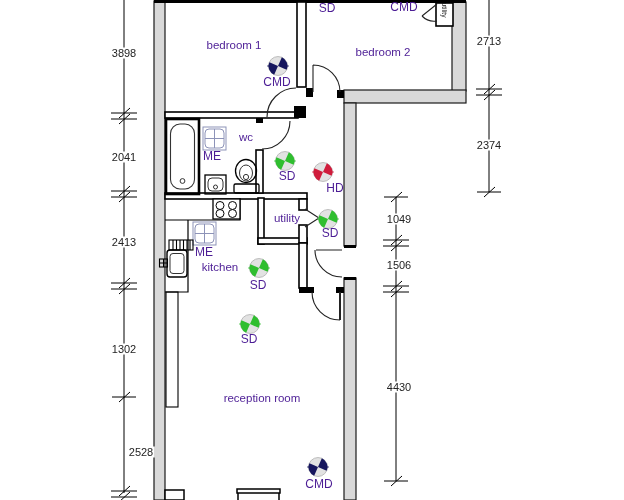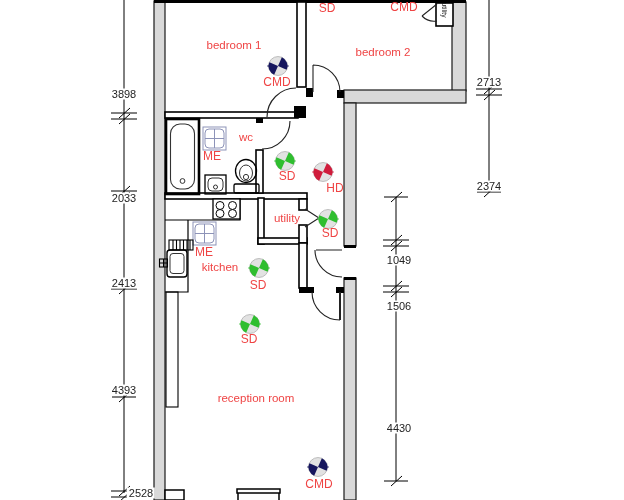--- a/index.html
+++ b/index.html
@@ -1,21 +1,21 @@
 <!DOCTYPE html>
 <html><head>
 <meta charset="utf-8">
 <style>
   html,body{margin:0;padding:0;background:#fff;}
   #plan{position:relative;width:624px;height:500px;background:#fff;overflow:hidden;
         font-family:"Liberation Sans",sans-serif;}
   #plan svg.base{position:absolute;left:0;top:0;}
-  .lbl{position:absolute;transform:translate(-50%,-50%);font-size:11.5px;color:#ef4444;
+  .lbl{position:absolute;transform:translate(-50%,-50%);font-size:11.5px;color:#4c1d95;
        white-space:nowrap;line-height:1;}
-  .dim{font-size:11px;background:#fff;padding:0 2px;color:#232323;margin-top:41px;}
+  .dim{font-size:11px;background:#fff;padding:0 2px;color:#232323;}
   .sym{font-size:12px;}
   .vert{transform:translate(-50%,-50%) rotate(90deg);font-size:6.5px;color:#111;}
   .det{position:absolute;}
 </style>
 </head>
 <body>
 
 <div id="plan">
 
   <svg class="base" width="624" height="500" viewBox="0 0 624 500">
@@ -176,40 +176,40 @@
     </svg>
   <svg class="det" width="22" height="22" viewBox="-12 -12 24 24" style="left:307px;top:456px" color="#16165e">
       <use href="#det-symbol" width="24" height="24" x="-12" y="-12"></use>
     </svg>
 
   <div class="lbl" style="left:234px;top:46px">bedroom 1</div>
   <div class="lbl" style="left:383px;top:53px">bedroom 2</div>
   <div class="lbl" style="left:246px;top:138px">wc</div>
   <div class="lbl" style="left:287px;top:219px">utility</div>
   <div class="lbl" style="left:220px;top:268px">kitchen</div>
-  <div class="lbl" style="left:256px;top:399px">reception room</div>
+  <div class="lbl" style="left:262px;top:399px">reception room</div>
   <div class="lbl vert" style="left:444px;top:10px">utility</div>
 
   <div class="lbl sym" style="left:212px;top:156px">ME</div>
   <div class="lbl sym" style="left:204px;top:252px">ME</div>
 
   <div class="lbl sym" style="left:327px;top:8px">SD</div>
   <div class="lbl sym" style="left:404px;top:7px">CMD</div>
   <div class="lbl sym" style="left:277px;top:82px">CMD</div>
   <div class="lbl sym" style="left:287px;top:176px">SD</div>
   <div class="lbl sym" style="left:335px;top:188px">HD</div>
   <div class="lbl sym" style="left:330px;top:233px">SD</div>
   <div class="lbl sym" style="left:258px;top:285px">SD</div>
   <div class="lbl sym" style="left:249px;top:339px">SD</div>
   <div class="lbl sym" style="left:319px;top:484px">CMD</div>
 
   <div class="lbl dim" style="left:124px;top:53px">3898</div>
-  <div class="lbl dim" style="left:124px;top:157px">2033</div>
+  <div class="lbl dim" style="left:124px;top:157px">2041</div>
   <div class="lbl dim" style="left:124px;top:242px">2413</div>
-  <div class="lbl dim" style="left:124px;top:349px">4393</div>
+  <div class="lbl dim" style="left:124px;top:349px">1302</div>
   <div class="lbl dim" style="left:141px;top:452px">2528</div>
   <div class="lbl dim" style="left:399px;top:219px">1049</div>
   <div class="lbl dim" style="left:399px;top:265px">1506</div>
   <div class="lbl dim" style="left:399px;top:387px">4430</div>
   <div class="lbl dim" style="left:489px;top:41px">2713</div>
   <div class="lbl dim" style="left:489px;top:145px">2374</div>
 
 </div>
 
 </body></html>

